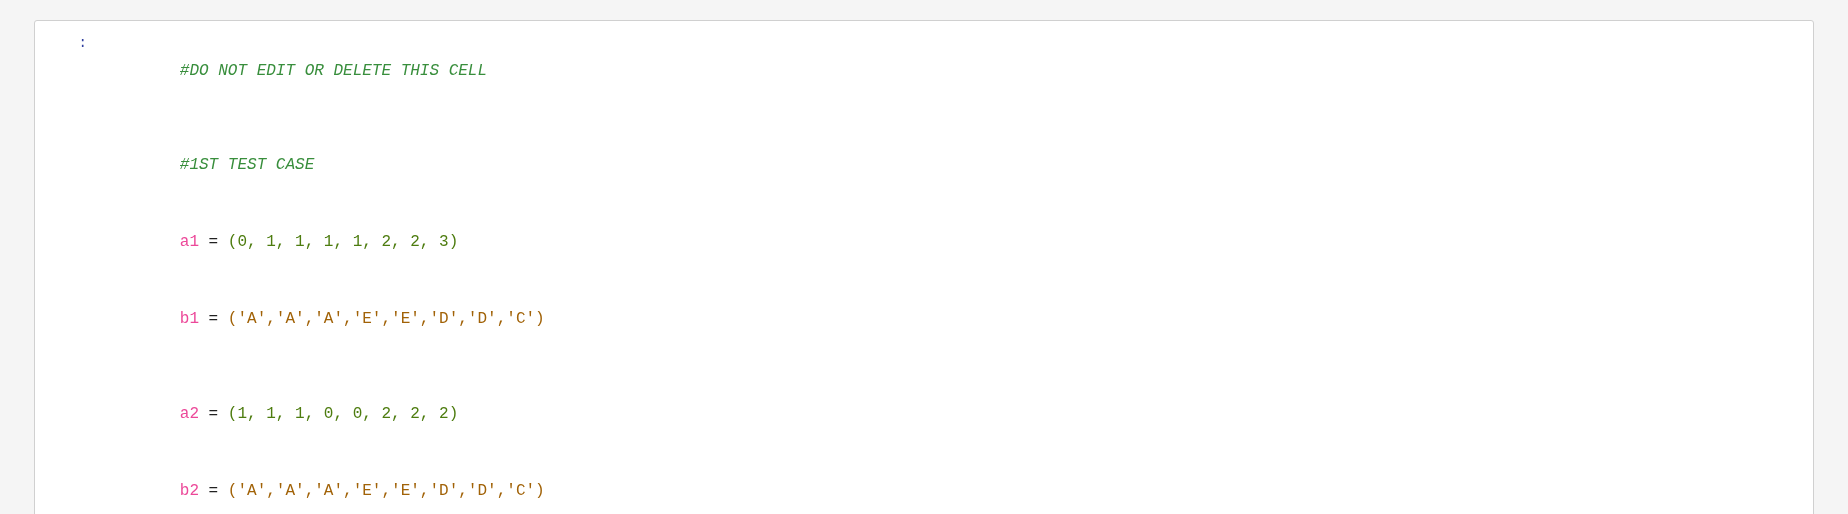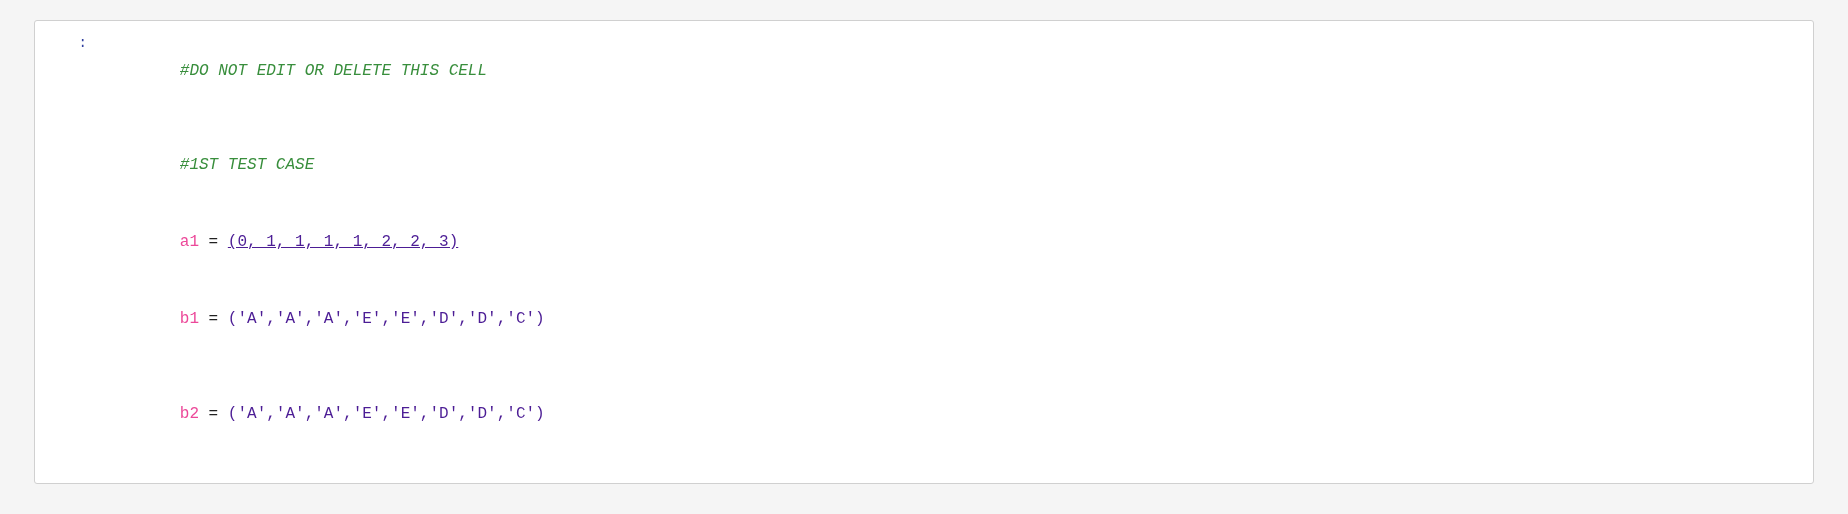--- a/index.html
+++ b/index.html
@@ -67,26 +67,25 @@
 
     .varname {
       color: #ec4899;
     }
 
     .operator {
       color: #212121;
     }
 
     .number {
-      color: #4c1d95;
-      text-decoration: underline;
+      color: #4d7c0f;
     }
 
     .string {
-      color: #4c1d95;
+      color: #a16207;
     }
 
     .header-comment {
       color: #388e3c;
       font-style: italic;
     }
   </style>
 </head>
 <body>
 
@@ -109,18 +108,21 @@
       <div class="code-line">
         <span class="varname">a1</span><span class="operator"> = </span><span class="number">(0, 1, 1, 1, 1, 2, 2, 3)</span>
       </div>
       <div class="code-line">
         <span class="varname">b1</span><span class="operator"> = </span><span class="string">('A','A','A','E','E','D','D','C')</span>
       </div>
     </div>
 
     <div class="code-block">
       <div class="code-line">
+        <span class="varname">a2</span><span class="operator"> = </span><span class="number">(1, 1, 1, 0, 0, 2, 2, 2)</span>
+      </div>
+      <div class="code-line">
         <span class="varname">b2</span><span class="operator"> = </span><span class="string">('A','A','A','E','E','D','D','C')</span>
       </div>
     </div>
 
   </div>
 </div>
 
 </body></html>

